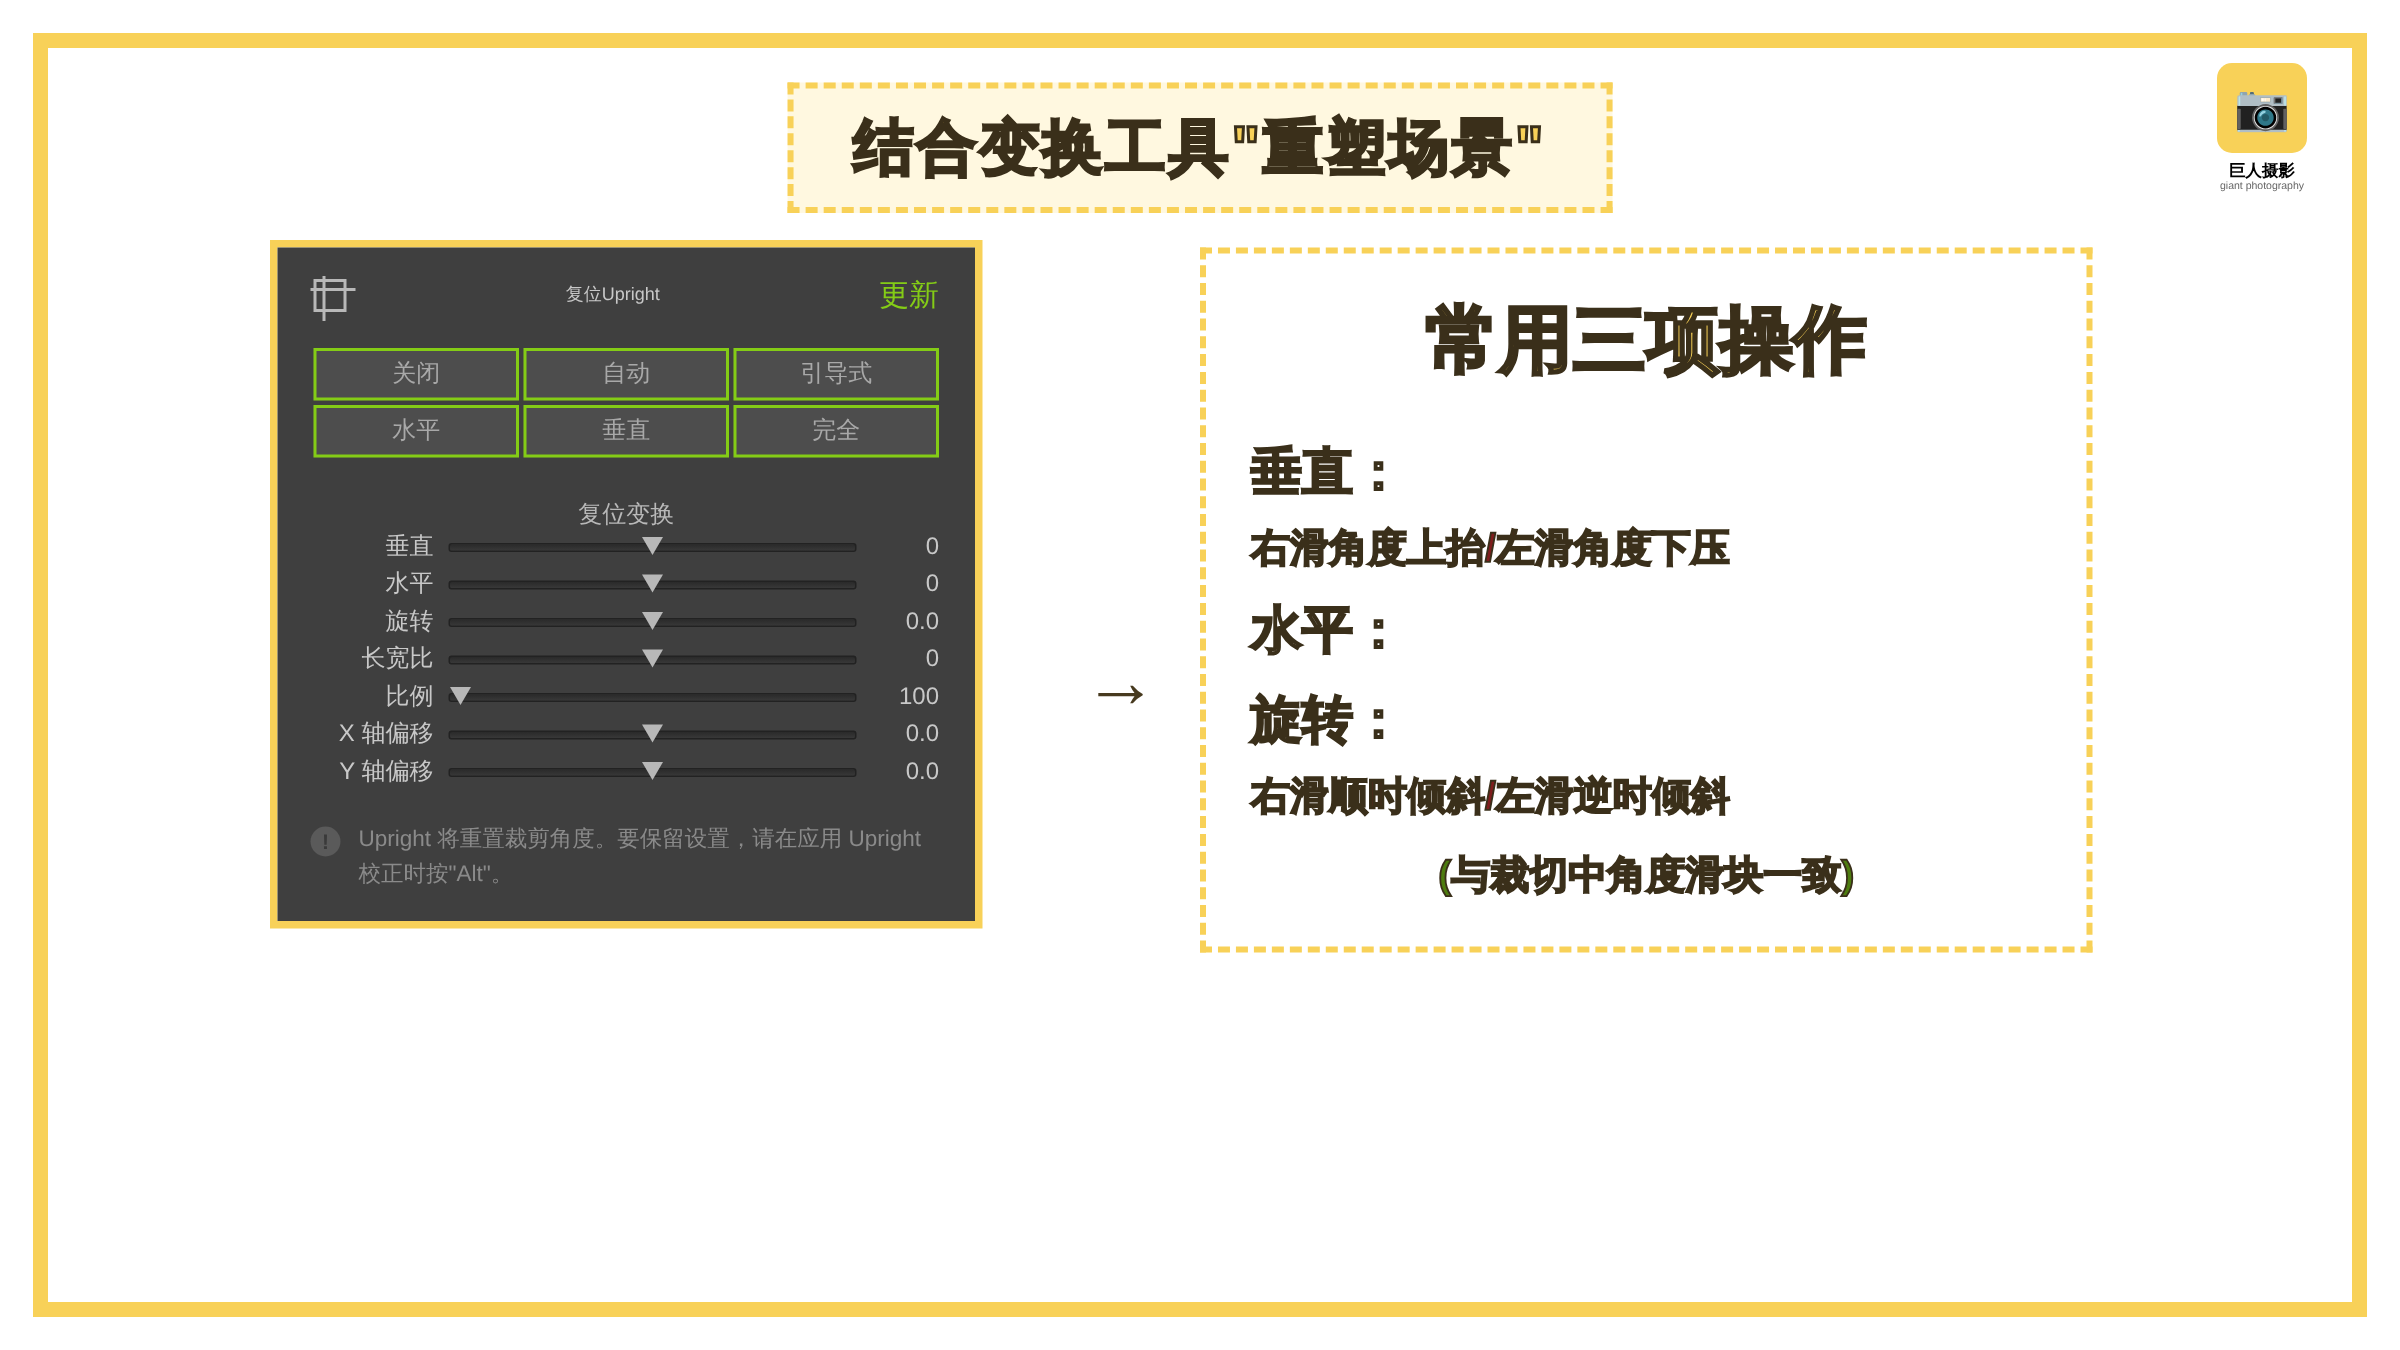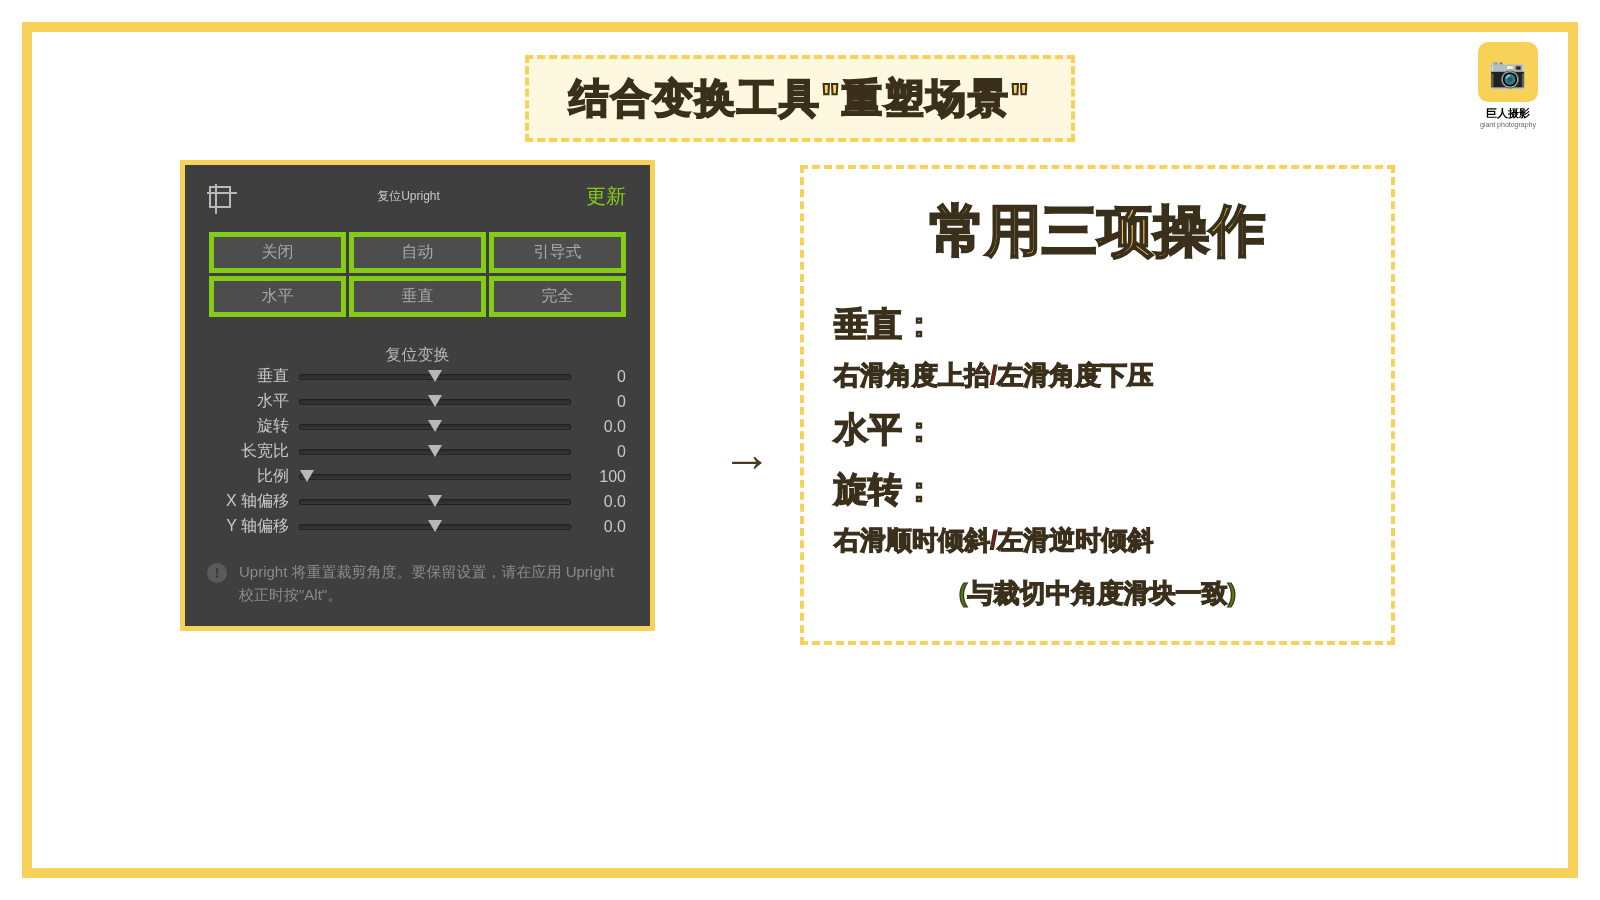--- a/index.html
+++ b/index.html
@@ -94,21 +94,21 @@
     
     .button-grid {
       display: grid;
       grid-template-columns: 1fr 1fr 1fr;
       gap: 3px;
       margin-bottom: 28px;
       padding: 0 6px;
     }
     .mode-btn {
       background: #4d4d4d;
-      border: 5px solid #84cc16;
+      border: 2px solid #84cc16;
       color: #a8a8a8;
       padding: 5px 0;
       text-align: center;
       font-size: 16px;
     }
     
     .section-label {
       text-align: center;
       color: #b8b8b8;
       font-size: 16px;
@@ -205,21 +205,21 @@
       position: absolute;
       top: 165px;
       left: 800px;
       width: 595px;
       border: 4px dashed #f8d158;
       background: #fff;
       padding: 25px 30px 30px 30px;
     }
     .instr-title {
       text-align: center;
-      font-size: 56px;
+      font-size: 49px;
       font-weight: 900;
       color: #f8d158;
       -webkit-text-stroke: 2px #3a2f1a;
       margin-bottom: 32px;
     }
     .instr-heading {
       font-size: 34px;
       font-weight: 900;
       -webkit-text-stroke: 1.5px #3a2f1a;
       color: #fff;

